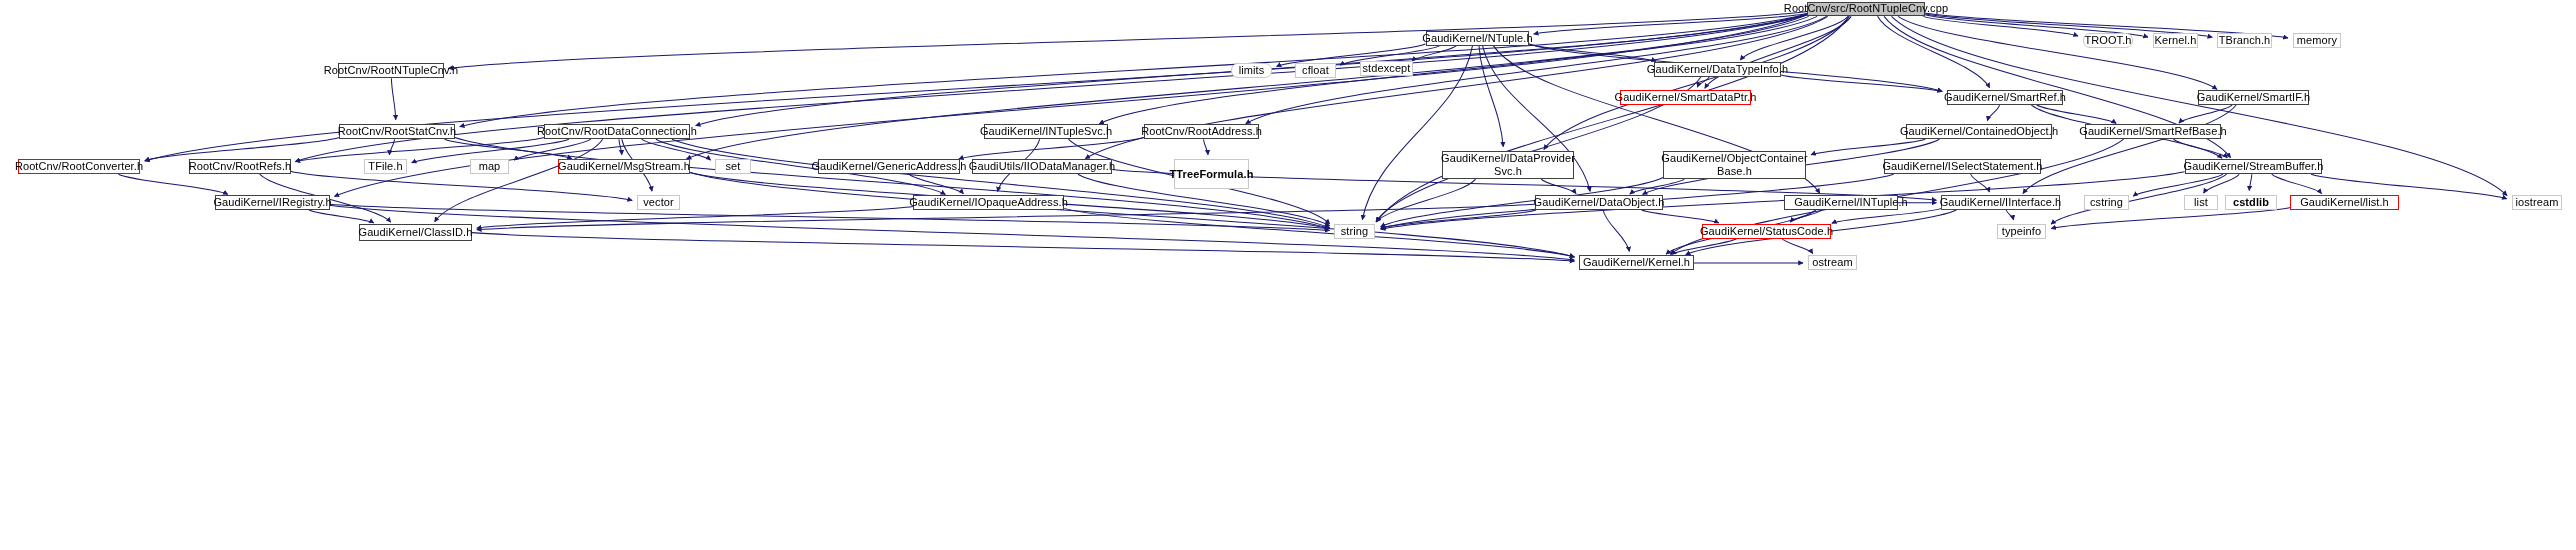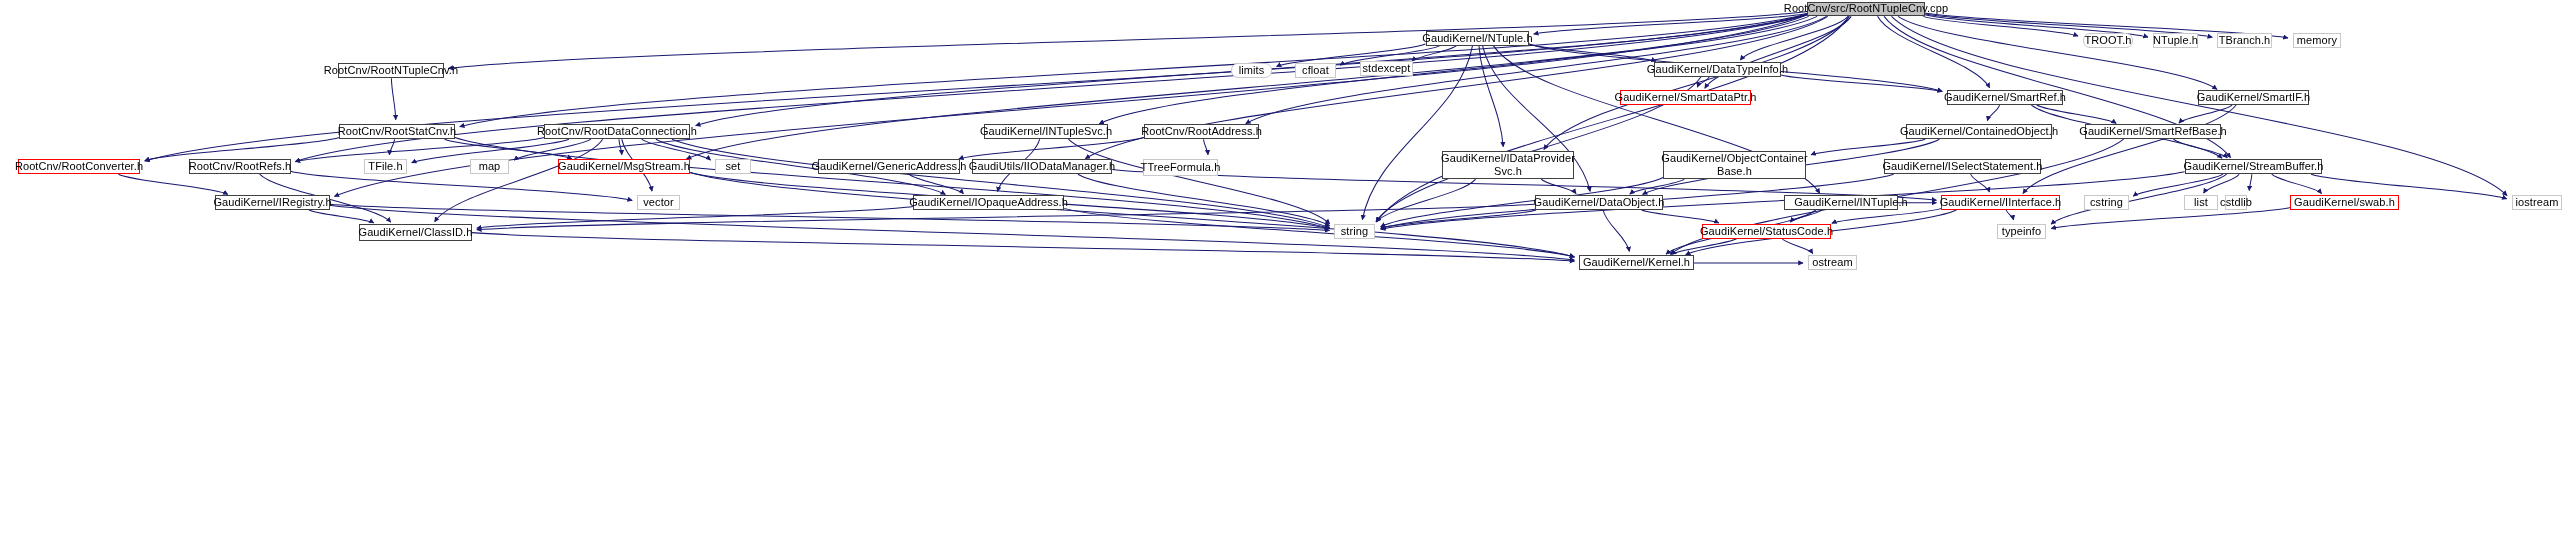--- a/index.html
+++ b/index.html
@@ -140,21 +140,21 @@
         <path d="M 2134.6 293.0 C 2124.9 300.0, 2063.9 305.5, 2054.3 312.6" marker-end="url(#arrow)"></path>
         <path d="M 2190.1 293.0 C 2194.6 299.6, 2223.5 304.8, 2228.0 311.4" marker-end="url(#arrow)"></path>
         <path d="M 2082.0 323.0 C 2098.1 323.0, 2199.9 323.0, 2216.0 323.0" marker-end="url(#arrow)"></path>
       </g>
   </svg>
   <div id="nodes-layer">
       <div class="node n-root" style="left: 1807px; top: 1.6px; width: 118px; height: 14.6px;">RootCnv/src/RootNTupleCnv.cpp</div>
       <div class="node n-bold" style="left: 338px; top: 63px; width: 106px; height: 14.6px;">RootCnv/RootNTupleCnv.h</div>
       <div class="node n-bold" style="left: 1426px; top: 31px; width: 103px; height: 14.6px;">GaudiKernel/NTuple.h</div>
       <div class="node n-sys" style="left: 2083px; top: 33px; width: 50px; height: 14.6px; border-radius: 7px;">TROOT.h</div>
-      <div class="node n-sys" style="left: 2153px; top: 33px; width: 45px; height: 14.6px;">NTuple.h</div>
+      <div class="node n-sys" style="left: 2153px; top: 33px; width: 45px; height: 14.6px;">Kernel.h</div>
       <div class="node n-sys" style="left: 2217px; top: 33px; width: 55px; height: 14.6px;">TBranch.h</div>
       <div class="node n-sys" style="left: 2293px; top: 33px; width: 48px; height: 14.6px;">memory</div>
       <div class="node n-sys" style="left: 1231px; top: 63px; width: 41px; height: 14.6px; border-radius: 7px;">limits</div>
       <div class="node n-sys" style="left: 1295px; top: 63px; width: 41px; height: 14.6px;">cfloat</div>
       <div class="node n-sys" style="left: 1360px; top: 61px; width: 53px; height: 14.6px;">stdexcept</div>
       <div class="node n-doc" style="left: 1654px; top: 62px; width: 127px; height: 14.6px;">GaudiKernel/DataTypeInfo.h</div>
       <div class="node n-bold" style="left: 1947px; top: 90px; width: 116px; height: 14.6px;">GaudiKernel/SmartRef.h</div>
       <div class="node n-doc" style="left: 2198px; top: 90px; width: 111px; height: 14.6px;">GaudiKernel/SmartIF.h</div>
       <div class="node n-undoc" style="left: 1620px; top: 90px; width: 131px; height: 14.6px;">GaudiKernel/SmartDataPtr.h</div>
       <div class="node n-bold" style="left: 339px; top: 124px; width: 116px; height: 14.6px;">RootCnv/RootStatCnv.h</div>
@@ -164,37 +164,37 @@
       <div class="node n-doc" style="left: 1906px; top: 124px; width: 146px; height: 14.6px;">GaudiKernel/ContainedObject.h</div>
       <div class="node n-doc" style="left: 2085px; top: 124px; width: 136px; height: 14.6px;">GaudiKernel/SmartRefBase.h</div>
       <div class="node n-undoc" style="left: 18px; top: 159px; width: 122px; height: 14.6px;">RootCnv/RootConverter.h</div>
       <div class="node n-bold" style="left: 189px; top: 159px; width: 102px; height: 14.6px;">RootCnv/RootRefs.h</div>
       <div class="node n-sys" style="left: 364px; top: 159px; width: 43px; height: 14.6px;">TFile.h</div>
       <div class="node n-sys" style="left: 470px; top: 159px; width: 39px; height: 14.6px;">map</div>
       <div class="node n-undoc" style="left: 558px; top: 159px; width: 132px; height: 14.6px;">GaudiKernel/MsgStream.h</div>
       <div class="node n-sys" style="left: 715px; top: 159px; width: 36px; height: 14.6px;">set</div>
       <div class="node n-bold" style="left: 818px; top: 159px; width: 142px; height: 14.6px;">GaudiKernel/GenericAddress.h</div>
       <div class="node n-doc" style="left: 972px; top: 159px; width: 140px; height: 14.6px;">GaudiUtils/IIODataManager.h</div>
-      <div class="node n-sys" style="left: 1143px; top: 159px; width: 75px; height: 17px;">TTreeFormula.h</div>
+      <div class="node n-sys" style="left: 1174px; top: 159px; width: 75px; height: 30px; font-weight: bold;">TTreeFormula.h</div>
       <div class="node n-doc n-two" style="left: 1442px; top: 151px; width: 132px; height: 28px;">GaudiKernel/IDataProvider
 Svc.h</div>
       <div class="node n-doc n-two" style="left: 1663px; top: 151px; width: 143px; height: 28px;">GaudiKernel/ObjectContainer
 Base.h</div>
       <div class="node n-doc" style="left: 1884px; top: 159px; width: 157px; height: 14.6px;">GaudiKernel/ISelectStatement.h</div>
       <div class="node n-bold" style="left: 2185px; top: 159px; width: 137px; height: 14.6px;">GaudiKernel/StreamBuffer.h</div>
       <div class="node n-doc" style="left: 215px; top: 195px; width: 115px; height: 14.6px;">GaudiKernel/IRegistry.h</div>
       <div class="node n-sys" style="left: 637px; top: 195px; width: 43px; height: 14.6px;">vector</div>
       <div class="node n-doc" style="left: 913px; top: 195px; width: 151px; height: 14.6px;">GaudiKernel/IOpaqueAddress.h</div>
       <div class="node n-doc" style="left: 1535px; top: 195px; width: 128px; height: 14.6px;">GaudiKernel/DataObject.h</div>
       <div class="node n-bold" style="left: 1784px; top: 195px; width: 114px; height: 14.6px; padding-left: 20px;">GaudiKernel/INTuple.h</div>
       <div class="node n-undoc" style="left: 1941px; top: 195px; width: 119px; height: 14.6px;">GaudiKernel/IInterface.h</div>
       <div class="node n-sys" style="left: 2084px; top: 195px; width: 45px; height: 14.6px;">cstring</div>
       <div class="node n-sys" style="left: 2168px; top: 195px; width: 34px; height: 14.6px; margin-left: 16px;">list</div>
-      <div class="node n-sys" style="left: 2225px; top: 195px; width: 22px; height: 14.6px;">cstdlib</div>
-      <div class="node n-undoc" style="left: 2290px; top: 195px; width: 109px; height: 14.6px;">GaudiKernel/swab.h</div>
+      <div class="node n-sys" style="left: 2225px; top: 195px; width: 52px; height: 14.6px; font-weight: bold;">cstdlib</div>
+      <div class="node n-undoc" style="left: 2290px; top: 195px; width: 109px; height: 14.6px;">GaudiKernel/list.h</div>
       <div class="node n-sys" style="left: 2512px; top: 195px; width: 50px; height: 14.6px;">iostream</div>
       <div class="node n-doc" style="left: 359px; top: 224px; width: 113px; height: 17px;">GaudiKernel/ClassID.h</div>
       <div class="node n-sys" style="left: 1334px; top: 224px; width: 41px; height: 14.6px;">string</div>
       <div class="node n-undoc" style="left: 1702px; top: 224px; width: 129px; height: 14.6px;">GaudiKernel/StatusCode.h</div>
       <div class="node n-sys" style="left: 1997px; top: 224px; width: 49px; height: 14.6px;">typeinfo</div>
       <div class="node n-doc" style="left: 1579px; top: 255px; width: 115px; height: 14.6px;">GaudiKernel/Kernel.h</div>
       <div class="node n-sys" style="left: 1808px; top: 255px; width: 49px; height: 14.6px;">ostream</div>
     </div>
 </div>
 

